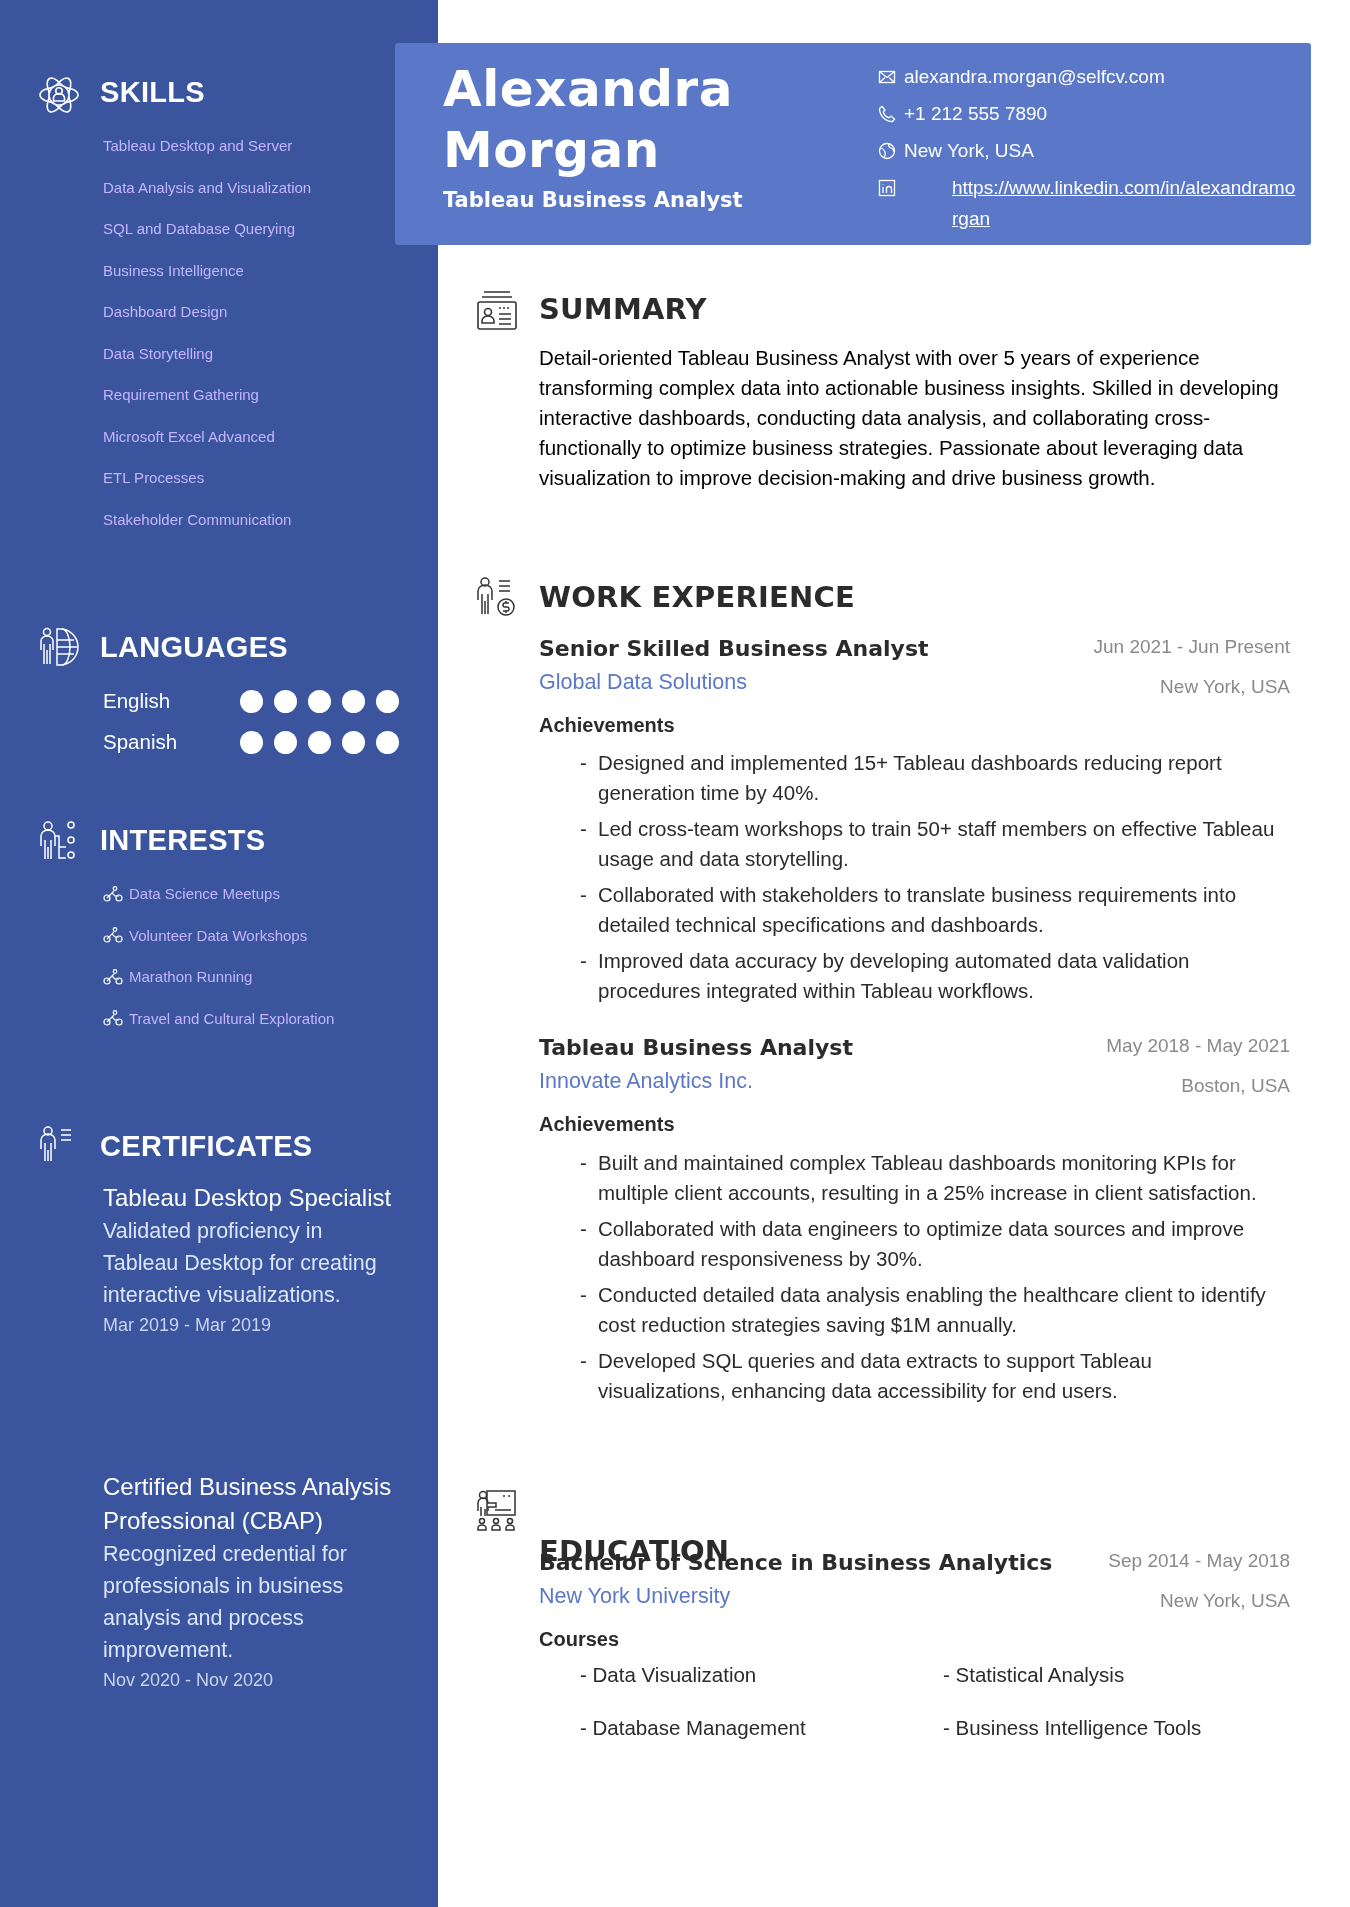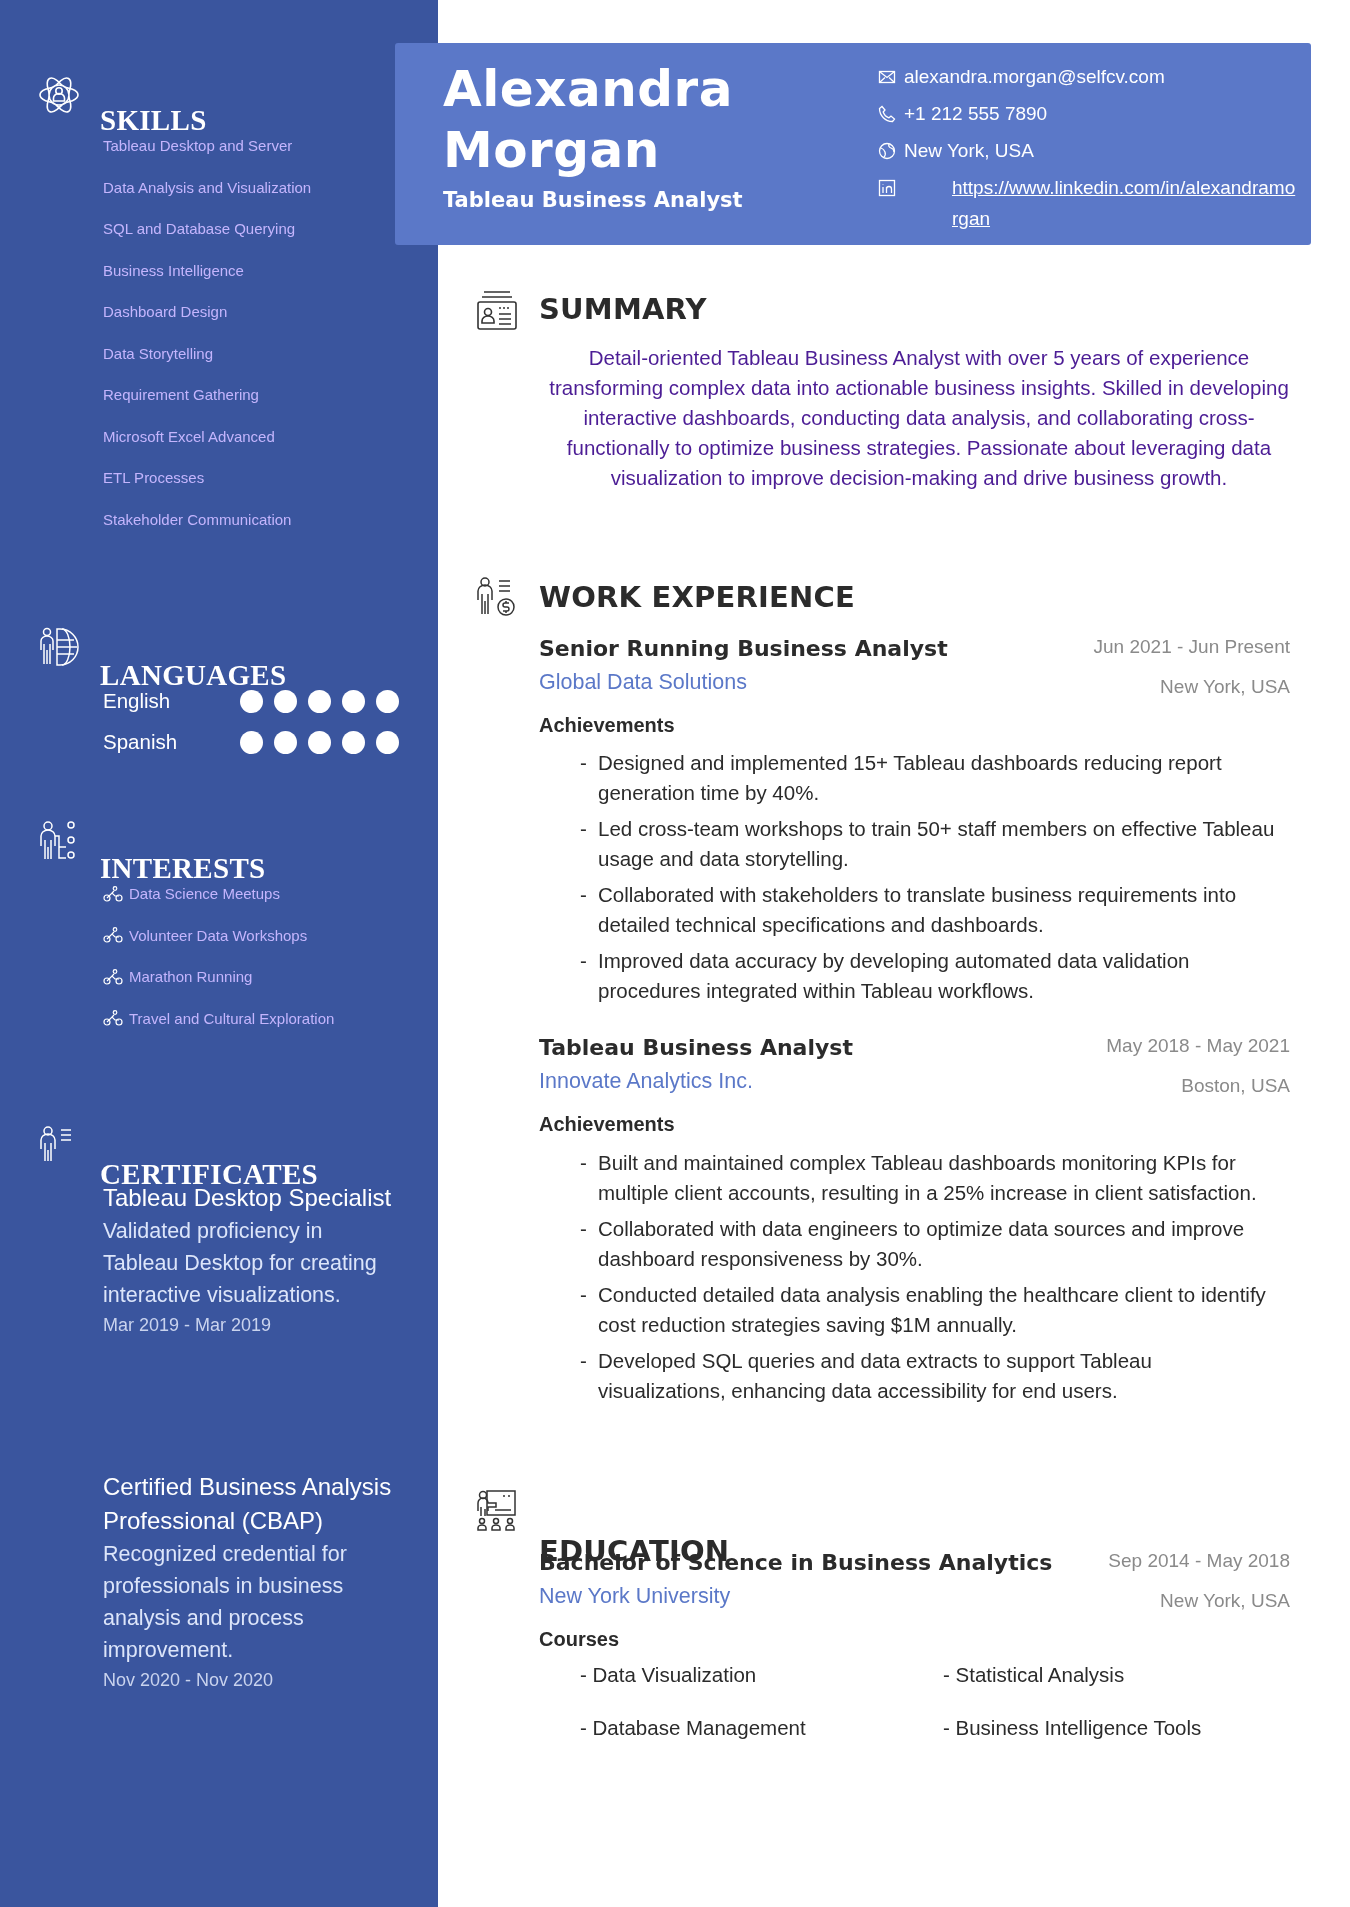--- a/index.html
+++ b/index.html
@@ -4,21 +4,21 @@
 <style>
   * { box-sizing: border-box; margin: 0; padding: 0; }
   html, body { width: 1350px; height: 1907px; background: #ffffff; overflow: hidden; }
   body { position: relative; font-family: "Liberation Sans", "DejaVu Sans", sans-serif; color: #222; }
 
   .sidebar { position: absolute; left: 0; top: 0; width: 438px; height: 1907px; background: #3A559E; }
   .sb-section { position: absolute; left: 0; width: 438px; }
   .sb-head { position: absolute; left: 38px; display: flex; align-items: center; }
   .sb-icon { width: 42px; height: 42px; display: flex; align-items: center; justify-content: center; }
   .sb-icon svg { width: 42px; height: 42px; }
-  .sb-title { position: absolute; left: 62px; font-family: Liberation Serif, serif; font-weight: bold; font-size: 29px; color: #ffffff; white-space: nowrap; letter-spacing: 0.3px; margin-top: 28px; }
+  .sb-title { position: absolute; left: 62px; font-family: Liberation Sans, sans-serif; font-weight: bold; font-size: 29px; color: #ffffff; white-space: nowrap; letter-spacing: 0.3px; }
   .sb-list { position: absolute; left: 103px; width: 310px; color: #c4b5fd; font-size: 15px; }
   .sb-list .it { line-height: 29.5px; margin-bottom: 12px; }
 
   .lang-row { position: absolute; left: 103px; width: 310px; height: 30px; display: flex; align-items: center; color: #fff; font-size: 20.5px; }
   .lang-row .nm { width: 137px; }
   .dots { display: flex; gap: 11px; }
   .dot { width: 23px; height: 23px; border-radius: 50%; background: #ffffff; }
 
   .int-item { display: flex; align-items: center; margin-bottom: 12px; }
   .int-item .ic { width: 26px; flex: none; display: flex; align-items: center; }
@@ -36,21 +36,21 @@
   .contacts { position: absolute; left: 483px; top: 18px; width: 420px; color: #ffffff; font-size: 19px; }
   .ct { display: flex; align-items: flex-start; margin-bottom: 6px; line-height: 31px; }
   .ct .ci { width: 26px; flex: none; display: flex; align-items: center; height: 31px; }
   .ct .ci svg { width: 18px; height: 18px; }
   .ct a { color: #ffffff; text-decoration: underline; word-break: break-all; margin-left: 48px; }
 
   .sec-icon { position: absolute; left: 475px; width: 44px; height: 44px; }
   .sec-icon svg { width: 44px; height: 44px; }
   .sec-title { position: absolute; left: 539px; font-family: "DejaVu Sans", sans-serif; font-weight: bold; font-size: 29px; color: #2b2b2b; letter-spacing: 0.2px; }
 
-  .para { position: absolute; left: 539px; width: 760px; font-size: 20.5px; line-height: 30px; color: #4c1d95; text-align: center; }
+  .para { position: absolute; left: 539px; width: 760px; font-size: 20.5px; line-height: 30px; color: #000000; }
 
   .job-title { position: absolute; left: 539px; font-family: "DejaVu Sans", sans-serif; font-weight: bold; font-size: 22px; color: #2b2b2b; }
   .job-company { position: absolute; left: 539px; font-size: 21.5px; color: #5B78C8; }
   .job-date, .job-loc { position: absolute; right: 60px; font-size: 19px; color: #8a8a8a; text-align: right; }
   .sub-head { position: absolute; left: 539px; font-size: 20px; font-weight: bold; color: #2b2b2b; }
   .bullets { position: absolute; left: 580px; width: 700px; font-size: 20.5px; line-height: 30px; color: #2b2b2b; }
   .bullets .b { position: relative; padding-left: 18px; margin-bottom: 6px; }
   .bullets .b::before { content: "-"; position: absolute; left: 0; top: 0; }
 
   .course { position: absolute; font-size: 20.5px; color: #2b2b2b; }
@@ -272,21 +272,21 @@
   <svg viewBox="0 0 44 44" fill="none" stroke="#333" stroke-width="1.5">
     <circle cx="10" cy="6" r="4"></circle>
     <path d="M3 24 v-9 a7 6 0 0 1 14 0 v9 M7 18 v20 M10 25 v13 M13 18 v20"></path>
     <path d="M24 5 h11 M24 10 h11 M24 15 h11"></path>
     <circle cx="31" cy="31" r="8"></circle>
     <path d="M34 27 h-4 a2 2 0 0 0 0 4 h2 a2 2 0 0 1 0 4 h-4 M31 25 v2 M31 35 v2"></path>
   </svg>
 </div>
 <div class="sec-title" style="top:580px;">WORK EXPERIENCE</div>
 
-<div class="job-title" style="top:636px;">Senior Running Business Analyst</div>
+<div class="job-title" style="top:636px;">Senior Skilled Business Analyst</div>
 <div class="job-date" style="top:636px;">Jun 2021 - Jun Present</div>
 <div class="job-company" style="top:670px;">Global Data Solutions</div>
 <div class="job-loc" style="top:676px;">New York, USA</div>
 <div class="sub-head" style="top:714px;">Achievements</div>
 <div class="bullets" style="top:748px;">
   <div class="b">Designed and implemented 15+ Tableau dashboards reducing report generation time by 40%.</div>
   <div class="b">Led cross-team workshops to train 50+ staff members on effective Tableau usage and data storytelling.</div>
   <div class="b">Collaborated with stakeholders to translate business requirements into detailed technical specifications and dashboards.</div>
   <div class="b">Improved data accuracy by developing automated data validation procedures integrated within Tableau workflows.</div>
 </div>

